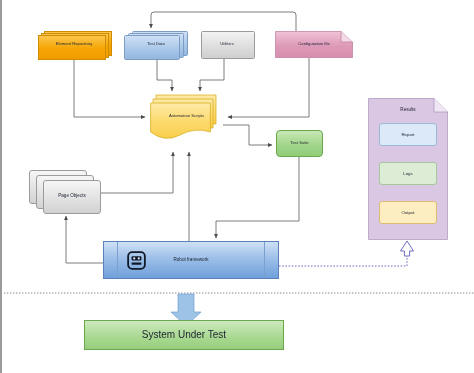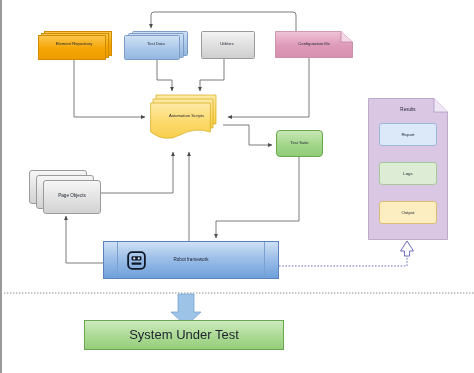--- a/index.html
+++ b/index.html
@@ -167,21 +167,21 @@
     font-size: 4.4px; color: #1d2330;
     border-radius: 3px; z-index: 5; box-sizing: border-box;
   }
   #result-report { top: 25px; background: #dce9f9; border: 0.6px solid #9cb8d8; }
   #result-logs   { top: 64px; background: #dcecd5; border: 0.6px solid #a6c79a; }
   #result-output { top: 103px; background: #fdeec2; border: 0.6px solid #ddbd72; }
 
   
   #system-under-test {
     left: 82px; top: 320px; width: 200px; height: 30px;
-    font-size: 13px;
+    font-size: 10px;
     border: 0.7px solid #6aa84f;
     background: linear-gradient(180deg, #cde9bd 0%, #a8d890 60%, #97ce7c 100%);
   }
 </style>
 </head>
 <body>
 
 <div id="canvas">
 
   <svg class="layer" viewBox="0 0 474 373">

